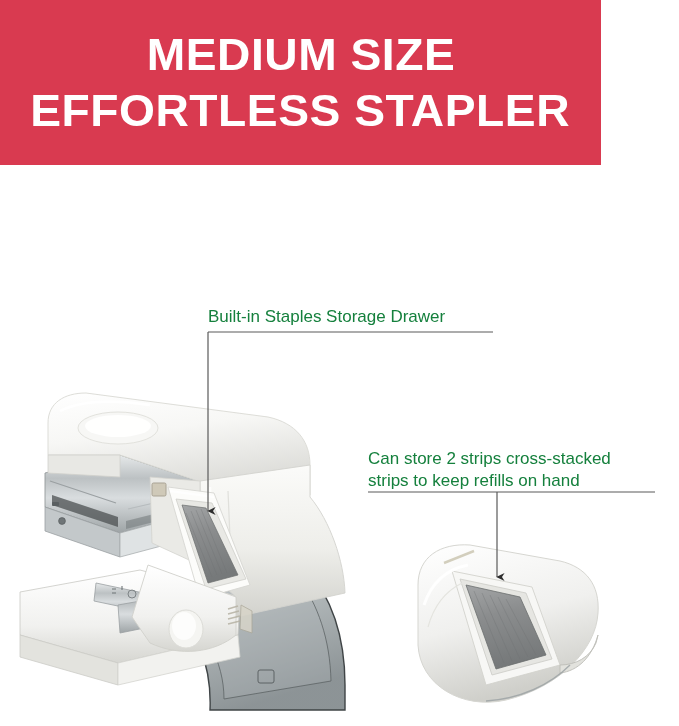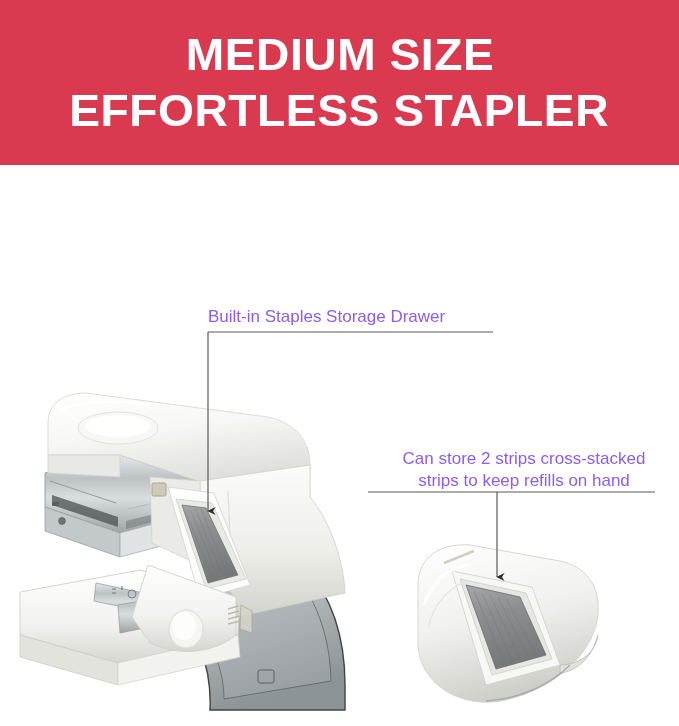--- a/index.html
+++ b/index.html
@@ -13,21 +13,21 @@
     position: relative;
     overflow: hidden;
     font-family: "Liberation Sans", sans-serif;
     -webkit-font-smoothing: antialiased;
   }
 
   
   #banner {
     position: absolute;
     left: 0; top: 0;
-    width: 679px;
+    width: 601px;
     height: 165px;
     background: #d93a50;
     display: flex;
     flex-direction: column;
     align-items: center;
     justify-content: center;
   }
   .banner-line {
     color: #ffffff;
     font-family: "Liberation Sans", sans-serif;
@@ -44,35 +44,35 @@
     margin-bottom: 12px;
   }
   #banner-line-2 {
     font-size: 44px;
     transform: scaleX(1.05);
   }
 
   
   .callout-text {
     position: absolute;
-    color: #8b5cf6;
+    color: #15803d;
     font-family: "Liberation Sans", sans-serif;
     font-size: 17px;
     line-height: 22px;
     white-space: nowrap;
   }
   #callout-1-text {
     left: 208px;
     top: 306px;
   }
   #callout-2-text {
-    left: 380px;
+    left: 368px;
     top: 448px;
     width: 288px;
-    text-align: center;
+    text-align: left;
   }
   .callout-sub { display: block; }
 
   
   #leaders {
     position: absolute;
     left: 0; top: 0;
     width: 679px;
     height: 726px;
     pointer-events: none;

